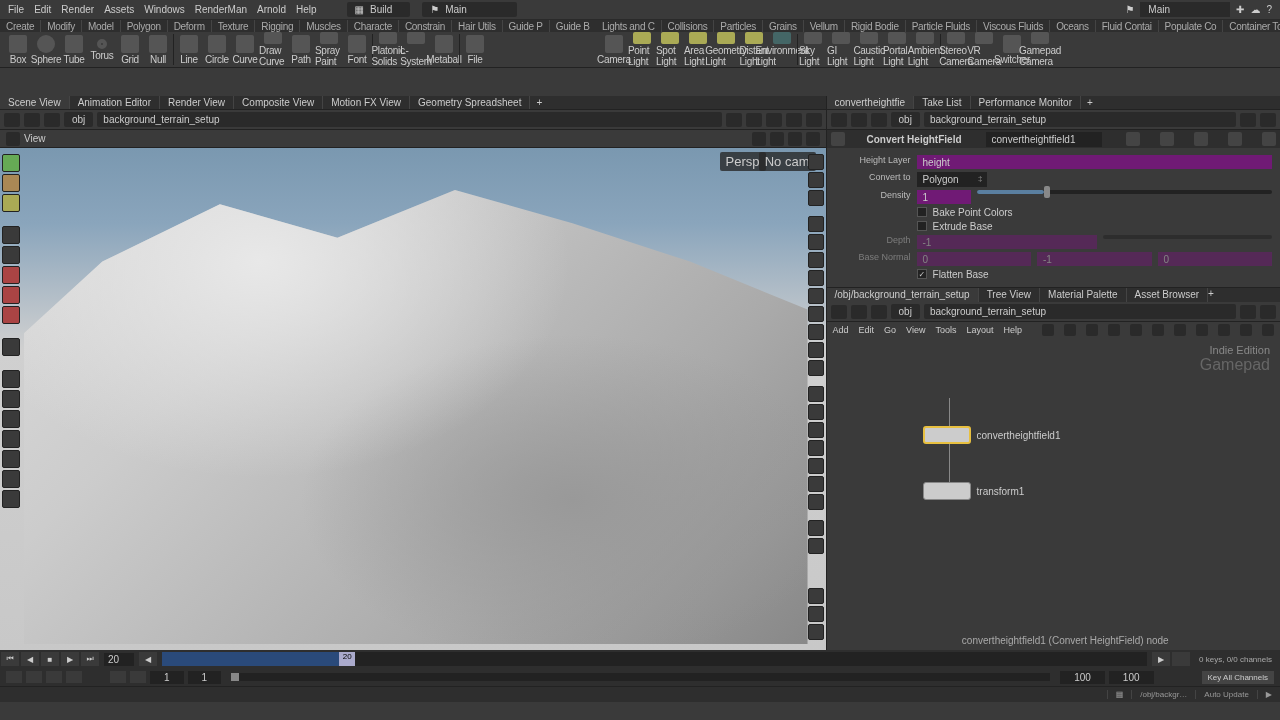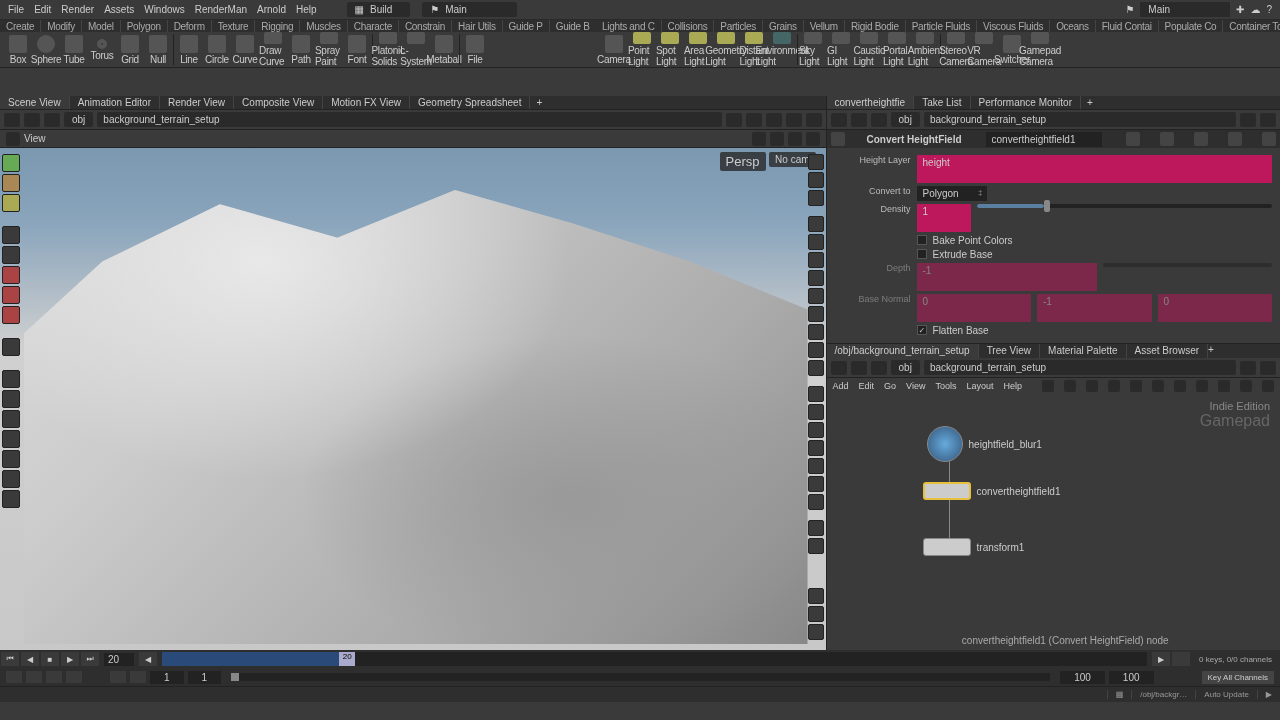--- a/index.html
+++ b/index.html
@@ -49,39 +49,39 @@
 .view-header .icon-btn { width: 14px; height: 14px; background: #2a2a2a; border-radius: 2px; cursor: pointer; }
 .view-header .spacer { flex: 1; }
 
 
 .viewport { flex: 1; position: relative; background: linear-gradient(#7a98b0 0%, #8aa5bc 15%, #d0d0d0 40%, #c8c8c8 100%); overflow: hidden; }
 .viewport .toolbar-l { position: absolute; left: 2px; top: 6px; display: flex; flex-direction: column; gap: 2px; }
 .viewport .toolbar-l .tool { width: 18px; height: 18px; background: #3a3a3a; border: 1px solid #222; border-radius: 2px; cursor: pointer; }
 .viewport .toolbar-r { position: absolute; right: 2px; top: 6px; display: flex; flex-direction: column; gap: 2px; }
 .viewport .toolbar-r .tool { width: 16px; height: 16px; background: #3a3a3a; border: 1px solid #222; border-radius: 2px; cursor: pointer; }
 .viewport .persp { position: absolute; right: 60px; top: 4px; background: rgba(40,40,40,.8); padding: 2px 6px; border-radius: 2px; font-size: 13px; }
-.viewport .nocam { position: absolute; right: 10px; top: 4px; background: rgba(40,40,40,.8); padding: 2px 6px; border-radius: 2px; font-size: 10px; }
+.viewport .nocam { position: absolute; right: 10px; top: 4px; background: rgba(40,40,40,.8); padding: 2px 6px; border-radius: 2px; font-size: 13px; }
 .viewport .terrain { position: absolute; left: 24px; right: 18px; top: 18px; bottom: 6px; background:
   radial-gradient(ellipse at 30% 20%, #e8e8e8 0%, transparent 40%),
   radial-gradient(ellipse at 70% 70%, #999 0%, transparent 35%),
   linear-gradient(135deg, #ddd 0%, #ccc 30%, #bbb 50%, #aaa 70%, #888 100%);
   clip-path: polygon(0% 35%, 10% 20%, 25% 8%, 40% 15%, 55% 5%, 70% 12%, 85% 20%, 100% 30%, 100% 100%, 0% 100%);
 }
 
 
 .param-panel { background: #3a3a3a; }
 .param-head { height: 18px; background: #2e2e2e; display: flex; align-items: center; padding: 0 4px; gap: 20px; }
 .param-head .icon-btn { width: 14px; height: 14px; background: #444; border-radius: 2px; cursor: pointer; }
 .param-head .title { font-weight: bold; margin-left: 2px; }
 .param-head .name-field { background: #222; padding: 2px 6px; flex: 1; margin: 0 4px; }
 
 .param-body { padding: 4px 8px; }
 .param-row { display: flex; margin: 3px 0; gap: 6px; }
 .param-row .label { width: 76px; text-align: right; color: #bbb; font-size: 9px; }
-.param-row .field { flex: 1; background: #be185d; padding: 2px 6px; height: 28px; }
+.param-row .field { flex: 1; background: #701a75; padding: 2px 6px; height: 14px; }
 .param-row .drop { background: #222; padding: 2px 6px; position: relative; }
 .param-row .drop::after { content: "‡"; position: absolute; right: 4px; color: #888; font-size: 8px; }
 .param-row .slider { flex: 1; height: 4px; background: #222; position: relative; border-radius: 2px; }
 .param-row .slider .thumb { position: absolute; width: 6px; height: 12px; background: #888; top: -4px; border-radius: 2px; }
 .param-row .slider .fill { position: absolute; height: 100%; background: #5a7fa0; border-radius: 2px; }
 .param-row .check { width: 10px; height: 10px; background: #222; border: 1px solid #555; }
 .param-row .check.on::after { content: "✓"; font-size: 8px; color: #ccc; position: relative; top: -2px; left: 1px; }
 .section-label { color: #aaa; margin: 6px 0 2px 4px; font-size: 9px; }
 .param-row.disabled { opacity: .5; }
 
@@ -533,24 +533,20 @@
         <div class="micon"></div>
         <div class="micon"></div>
         <div class="micon"></div>
         <div class="micon"></div>
       </div>
       <div class="network">
         <div class="watermark">Indie Edition</div>
         <div class="geo-label">Gamepad</div>
         <div class="wire" style="left:122px;top:60px;height:28px"></div>
         <div class="wire" style="left:122px;top:106px;height:42px"></div>
-        <div class="node" style="left:100px;top:32px">
-          <div class="box round"></div>
-            <span class="label">heightfield_blur1</span>
-        </div>
         <div class="node" style="left:96px;top:88px">
           <div class="box sel"></div>
             <span class="label">convertheightfield1</span>
         </div>
         <div class="node" style="left:96px;top:144px">
           <div class="box"></div>
             <span class="label">transform1</span>
         </div>
         <div class="footer">convertheightfield1 (Convert HeightField) node</div>
       </div>

